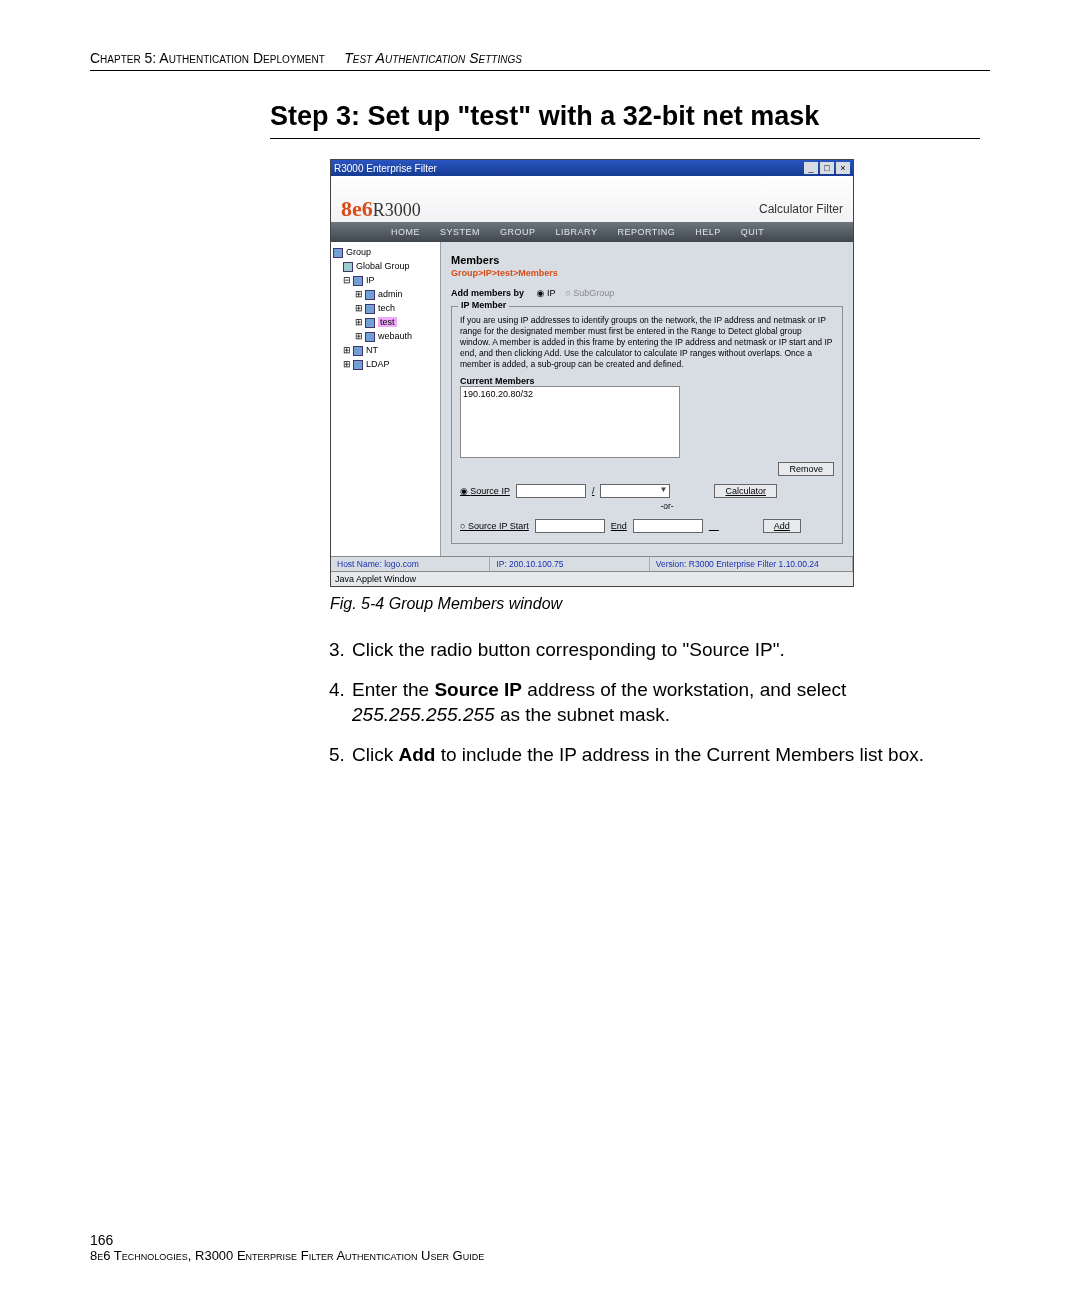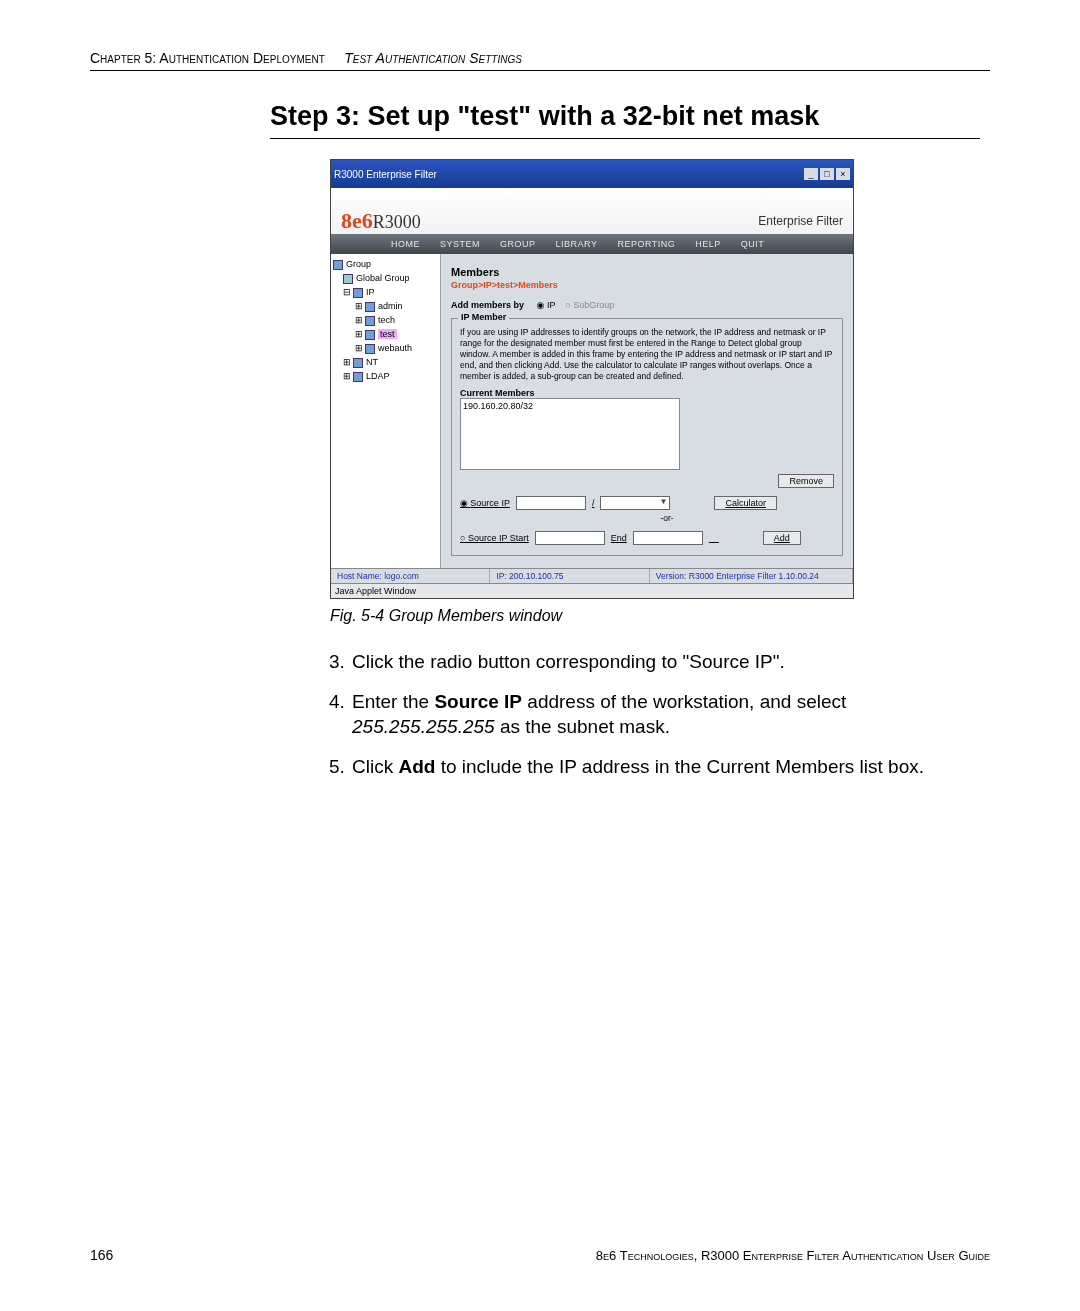--- a/index.html
+++ b/index.html
@@ -32,21 +32,21 @@
   
   .shot-wrap { margin: 18px 0 6px 60px; }
   .app {
     width: 524px;
     border: 1px solid #444;
     font-family: Tahoma, Arial, sans-serif;
     font-size: 9.5px;
     background: #d7dde3;
   }
   .titlebar {
-    height: 28px; background: linear-gradient(#2a55c0,#153b93);
+    height: 16px; background: linear-gradient(#2a55c0,#153b93);
     color: #fff; display: flex; align-items: center; padding: 0 3px;
     font-size: 10px;
   }
   .titlebar .tbt { flex: 1; }
   .winbtns { display: flex; gap: 2px; }
   .winbtn { width: 14px; height: 12px; background: #d7dde3; color: #000; font-size: 9px; text-align: center; line-height: 12px; }
   .brand {
     background: linear-gradient(#fff,#f1f2f4);
     height: 46px; padding: 6px 10px 0 10px; display: flex; align-items: flex-end; justify-content: space-between;
   }
@@ -91,21 +91,21 @@
   .drop { background:#fff; border:1px solid #666; height:14px; width:70px; display:inline-block; position:relative; }
   .drop::after { content:"▼"; position:absolute; right:2px; top:0; font-size:8px; color:#444; }
   .or { text-align:center; font-size:8.5px; margin:3px 0 3px 40px; }
   .statusbar { display:flex; background:#d7dde3; border-top:1px solid #888; font-size:8.5px; color:#1a2fae; }
   .statusbar div { padding:2px 6px; border-right:1px solid #aaa; }
   .jaw { background:#e6e8ec; font-size:9px; padding:2px 4px; border-top:1px solid #888; }
 
   .fig-cap { font-style: italic; font-size: 16px; margin: 8px 0 24px 60px; }
   .footer {
     position: absolute; bottom: 48px; left: 90px; right: 90px;
-    display: flex; justify-content: space-between; font-size: 14px; align-items: baseline;
+    display: flex; justify-content: space-between; font-size: 14px; align-items: baseline; flex-direction: column;
   }
   .footer .ft-right { font-variant: small-caps; font-size: 13px; }
 </style>
 </head>
 <body>
 
 <div class="hdr-line">
   <span>Chapter 5: Authentication Deployment</span>
   &nbsp;&nbsp;&nbsp;
   <span style="font-style:italic">Test Authentication Settings</span>
@@ -122,21 +122,21 @@
         <div class="winbtns">
           <div class="winbtn">_</div>
           <div class="winbtn">□</div>
           <div class="winbtn">×</div>
         </div>
       </div>
       <div class="brand">
         <div class="brand-logo">
           <b>8e6</b><span>R3000</span>
         </div>
-        <div class="brand-sub">Enterprise Filter</div>
+        <div class="brand-sub">Calculator Filter</div>
       </div>
       <div class="menubar">
         <span>HOME</span>
         <span>SYSTEM</span>
         <span>GROUP</span>
         <span>LIBRARY</span>
         <span>REPORTING</span>
         <span>HELP</span>
         <span>QUIT</span>
       </div>

